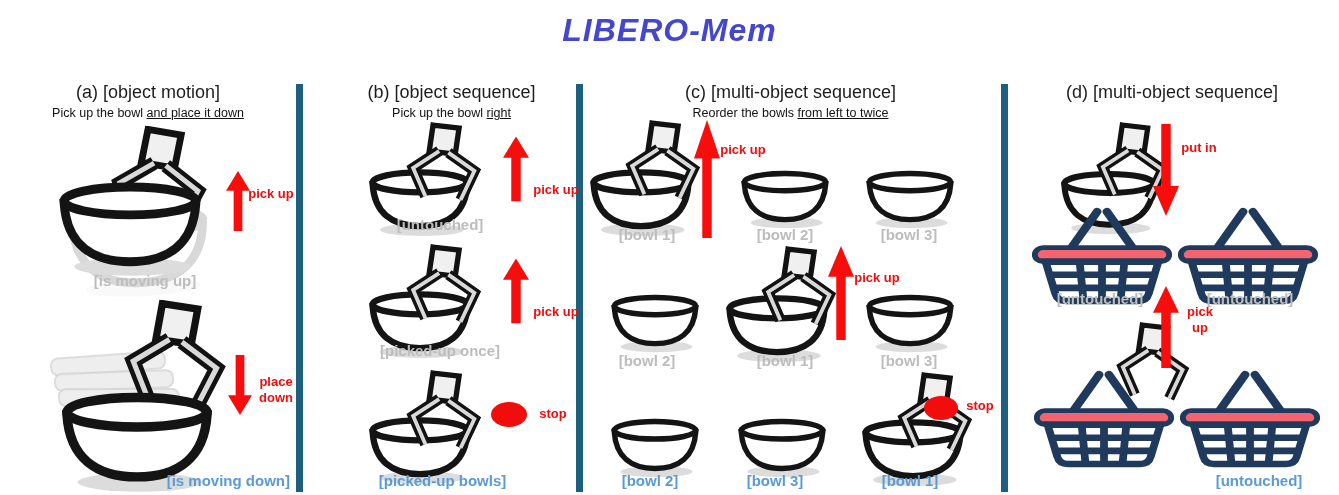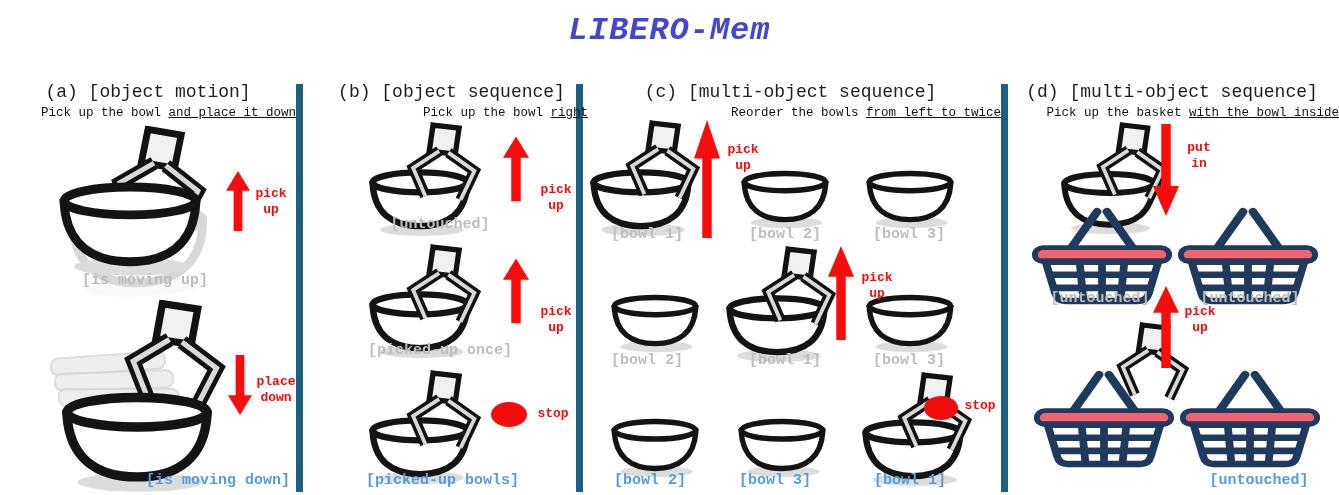--- a/index.html
+++ b/index.html
@@ -1,27 +1,27 @@
 <!DOCTYPE html>
 <html><head>
 <meta charset="utf-8">
 <style>
   html,body{margin:0;padding:0;background:#fff;}
   .canvas{
     position:relative;width:1339px;height:495px;background:#ffffff;overflow:hidden;
-    font-family:Liberation Mono, monospace;
+    font-family:Liberation Sans, sans-serif;
   }
   .title{
     position:absolute;top:12px;left:0;width:100%;text-align:center;
     font-size:32px;font-weight:bold;font-style:italic;color:#4447CD;letter-spacing:1px;
   }
   .divider{position:absolute;top:84px;height:408px;width:7px;background:#1C5F7E;}
   .panel{position:absolute;top:80px;height:415px;}
   .phead{position:absolute;top:2px;left:0;width:100%;text-align:center;font-size:18px;color:#1d1d1d;}
-  .ptask{position:absolute;top:26px;left:0;width:100%;text-align:right;font-size:12.5px;color:#111;}
+  .ptask{position:absolute;top:26px;left:0;width:100%;text-align:center;font-size:12.5px;color:#111;}
   .ptask .ul{text-decoration:underline;}
   .cap{position:absolute;font-size:15px;font-weight:bold;text-align:center;z-index:3;}
   .cap.gray{color:#BDBDBD;}
   .cap.blue{color:#5B9BD5;}
   .rlabel{position:absolute;font-size:13px;line-height:1.2;font-weight:bold;color:#F20D0D;text-align:center;z-index:4;}
   .fig{position:absolute;z-index:1;}
   .fig svg{position:absolute;}
   .arrow{position:absolute;z-index:4;}
   .arrow svg{display:block;width:100%;height:100%;}
   .arrow.down svg{transform:rotate(180deg);}
@@ -245,21 +245,20 @@
     </div>
     <div class="stop-dot" style="left:344px;top:316px;width:34px;height:24px;"></div>
     <div class="rlabel" style="left:380px;top:318px;width:40px;">stop</div>
     <div class="cap blue" style="left:15px;top:392px;width:110px;">[bowl 2]</div>
     <div class="cap blue" style="left:140px;top:392px;width:110px;">[bowl 3]</div>
     <div class="cap blue" style="left:275px;top:392px;width:110px;">[bowl 1]</div>
   </div>
 
   <div class="panel" style="left:1005px;width:334px;">
     <div class="phead">(d) [multi-object sequence]</div>
-    <div class="ptask"><span>Pick up the basket </span><span class="ul">with the bowl inside</span></div>
 
     <div class="fig" style="left:52px;top:42px;width:128px;height:102px;">
       <svg style="left:0;top:46px;width:104px;height:67px;" viewBox="0 0 120 78">
           <use href="#sym-bowl"></use>
         </svg>
       <svg style="left:26px;top:0;width:98px;height:86px;" viewBox="0 0 130 115">
           <use href="#sym-gripper"></use>
         </svg>
     </div>
     <div class="arrow down" style="left:148px;top:44px;width:26px;height:92px;">

